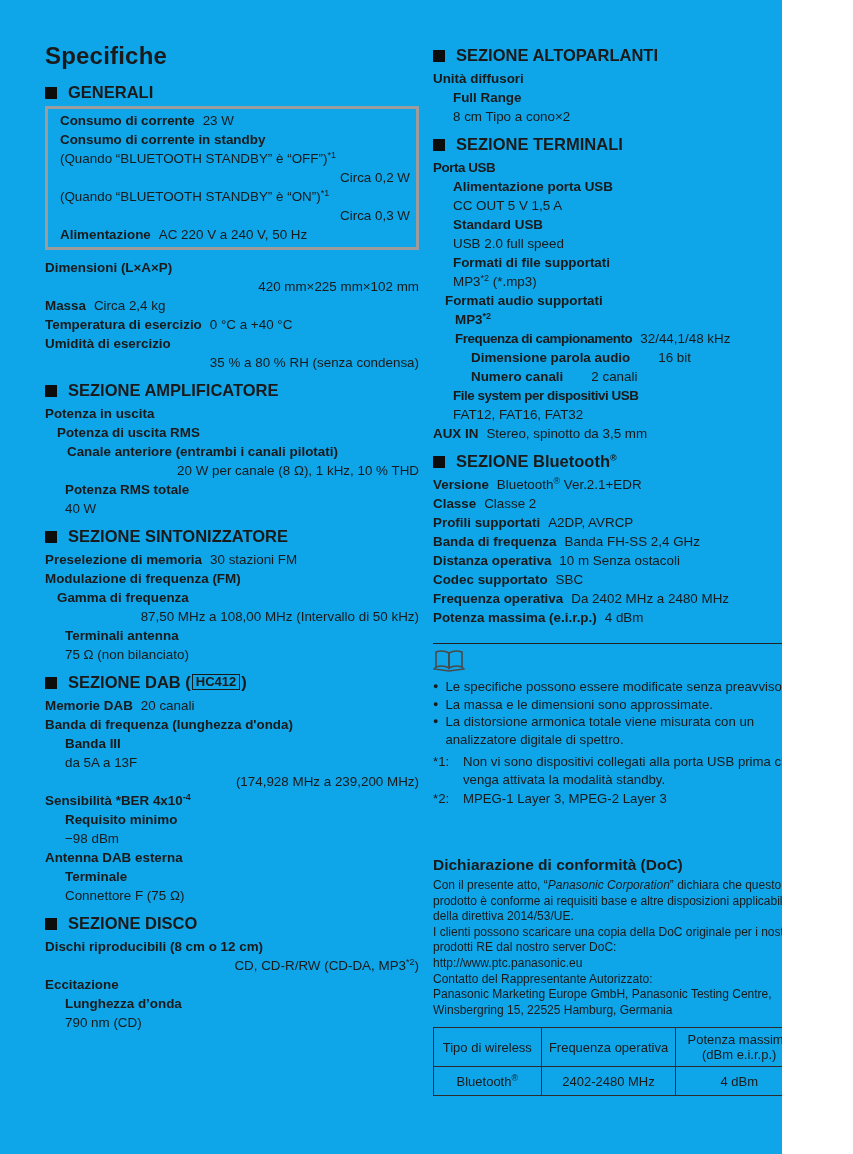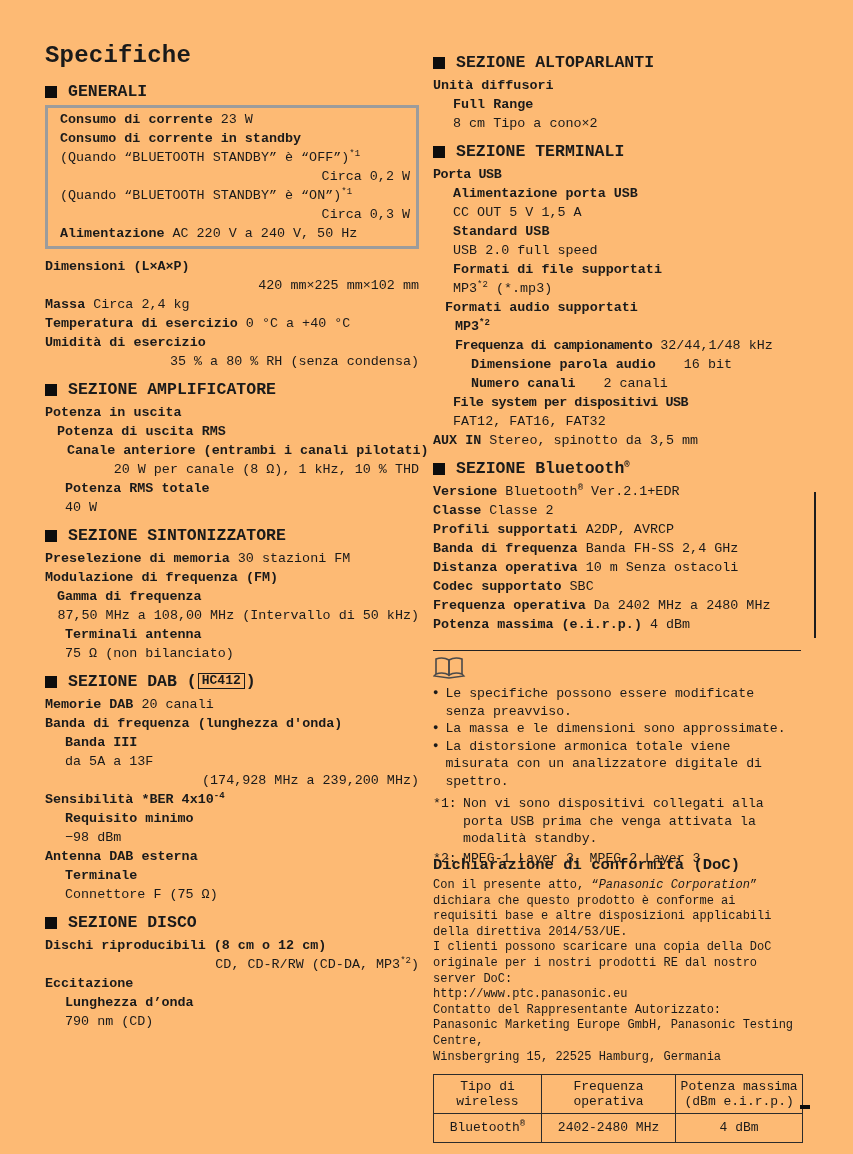--- a/index.html
+++ b/index.html
@@ -1,27 +1,27 @@
 <!DOCTYPE html>
 <html><head>
 <meta charset="utf-8">
 <style>
   html,body{margin:0;padding:0;background:#ffffff;}
   .page{
-    position:relative;width:853px;height:1154px;background:#fdba74;overflow:hidden;
-    font-family:Liberation Mono, monospace;color:#1a1a1a;
+    position:relative;width:782px;height:1154px;background:#0ea5e9;overflow:hidden;
+    font-family:Liberation Sans, sans-serif;color:#1a1a1a;
   }
   .col{position:absolute;top:42px;}
   .col-left{left:45px;width:374px;}
   .col-right{left:433px;top:44px;width:368px;}
 
   .doc-title{font-size:24px;font-weight:bold;letter-spacing:.2px;margin:0 0 13px 0;}
 
   .shead{display:flex;align-items:center;gap:11px;font-weight:bold;font-size:16.5px;margin:9px 0 4px 0;}
-  .shead:first-child{margin-top:9px;}
+  .shead:first-child{margin-top:2px;}
   .sq{width:12px;height:12px;background:#0d0d0d;flex:none;}
   .badge{display:inline-block;border:1.5px solid #1a1a1a;font-size:13px;line-height:12px;padding:1px 3px;font-weight:bold;vertical-align:2px;margin:0 1px;}
 
   .row{display:flex;justify-content:flex-start;align-items:baseline;font-size:13.4px;line-height:19px;min-height:19px;}
   .row .lab{font-weight:bold;white-space:nowrap;}
   .row.plain .lab{font-weight:normal;}
   .row .val{text-align:right;white-space:nowrap;margin-left:8px;}
   .row.vonly{justify-content:flex-end;}
   .i1{padding-left:12px;flex-direction:column;}
   .i2{padding-left:22px;}

